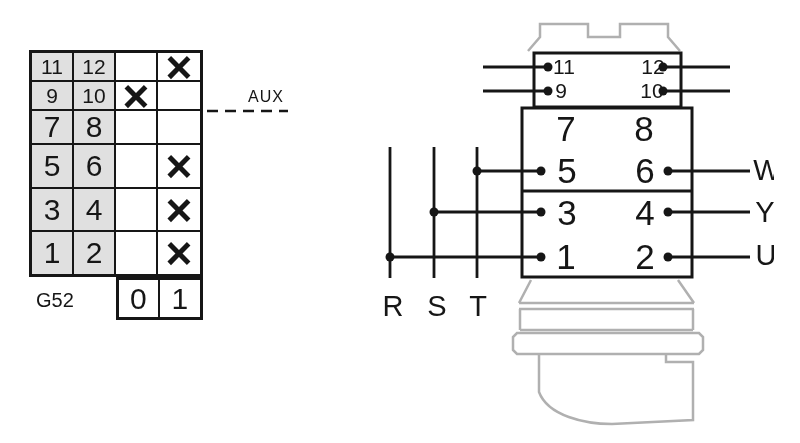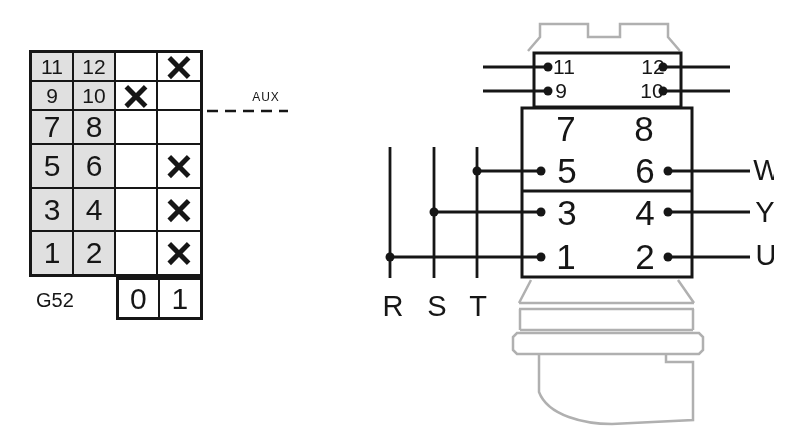--- a/index.html
+++ b/index.html
@@ -24,21 +24,21 @@
   .pos-row{position:absolute;left:116px;top:277px;width:87px;height:43px;
            box-sizing:border-box;border:3px solid #161616;background:#fff;
            display:grid;grid-template-columns:1fr 1fr;}
   .pcell{box-sizing:border-box;display:flex;align-items:center;justify-content:center;
          font-size:30px;line-height:1;border-right:2px solid #161616;}
   .pcell.last{border-right:none;}
 
   .g52{position:absolute;left:36px;top:300px;transform:translateY(-50%);
        font-size:20px;line-height:1;}
   .auxlbl{position:absolute;left:266px;top:97px;transform:translate(-50%,-50%);
-          font-size:12px;line-height:1;letter-spacing:1px;}
+          font-size:16px;line-height:1;letter-spacing:1px;}
 
   
   .dlbl{position:absolute;transform:translate(-50%,-50%);line-height:1;white-space:nowrap;}
   .t-sm{font-size:21px;}
   .t-lg{font-size:35px;}
   .t-io{font-size:29px;}
 </style>
 </head>
 <body>
 

